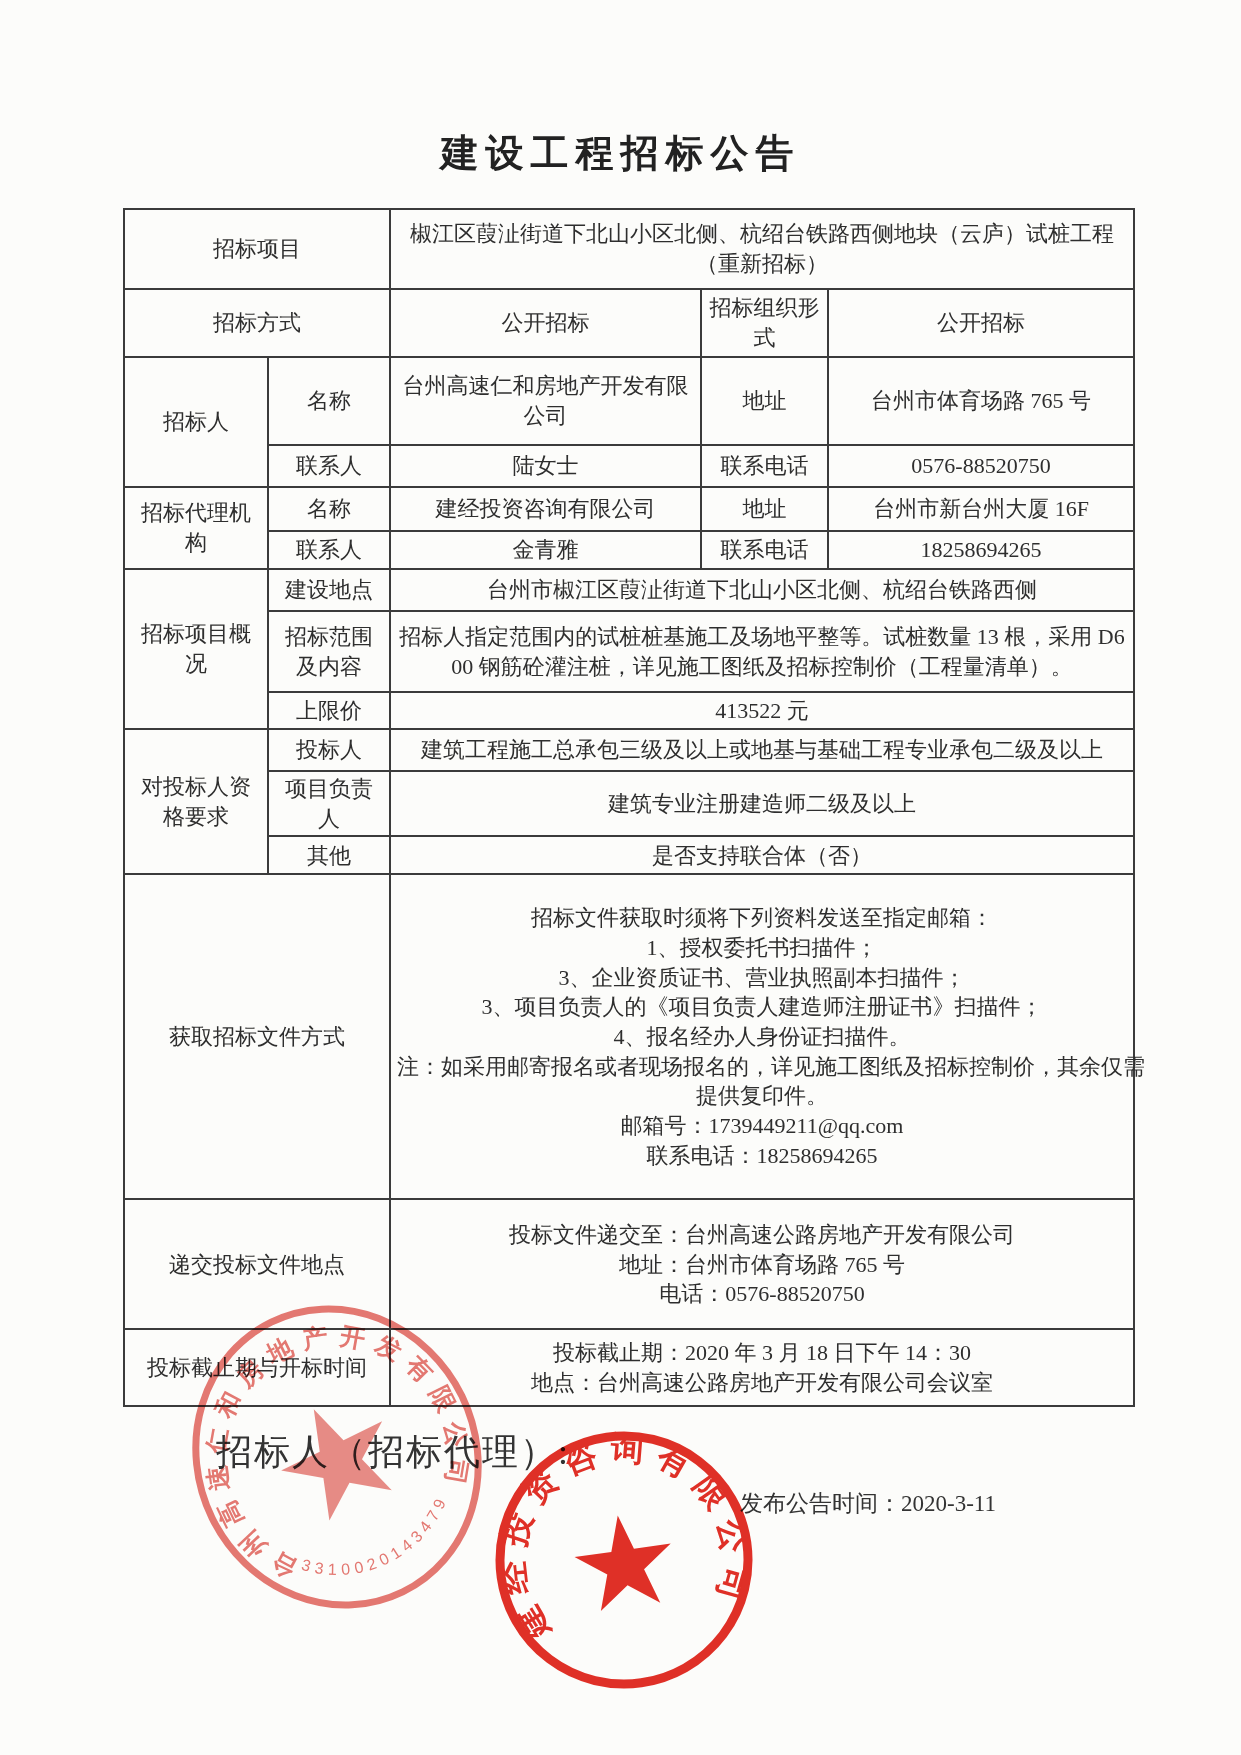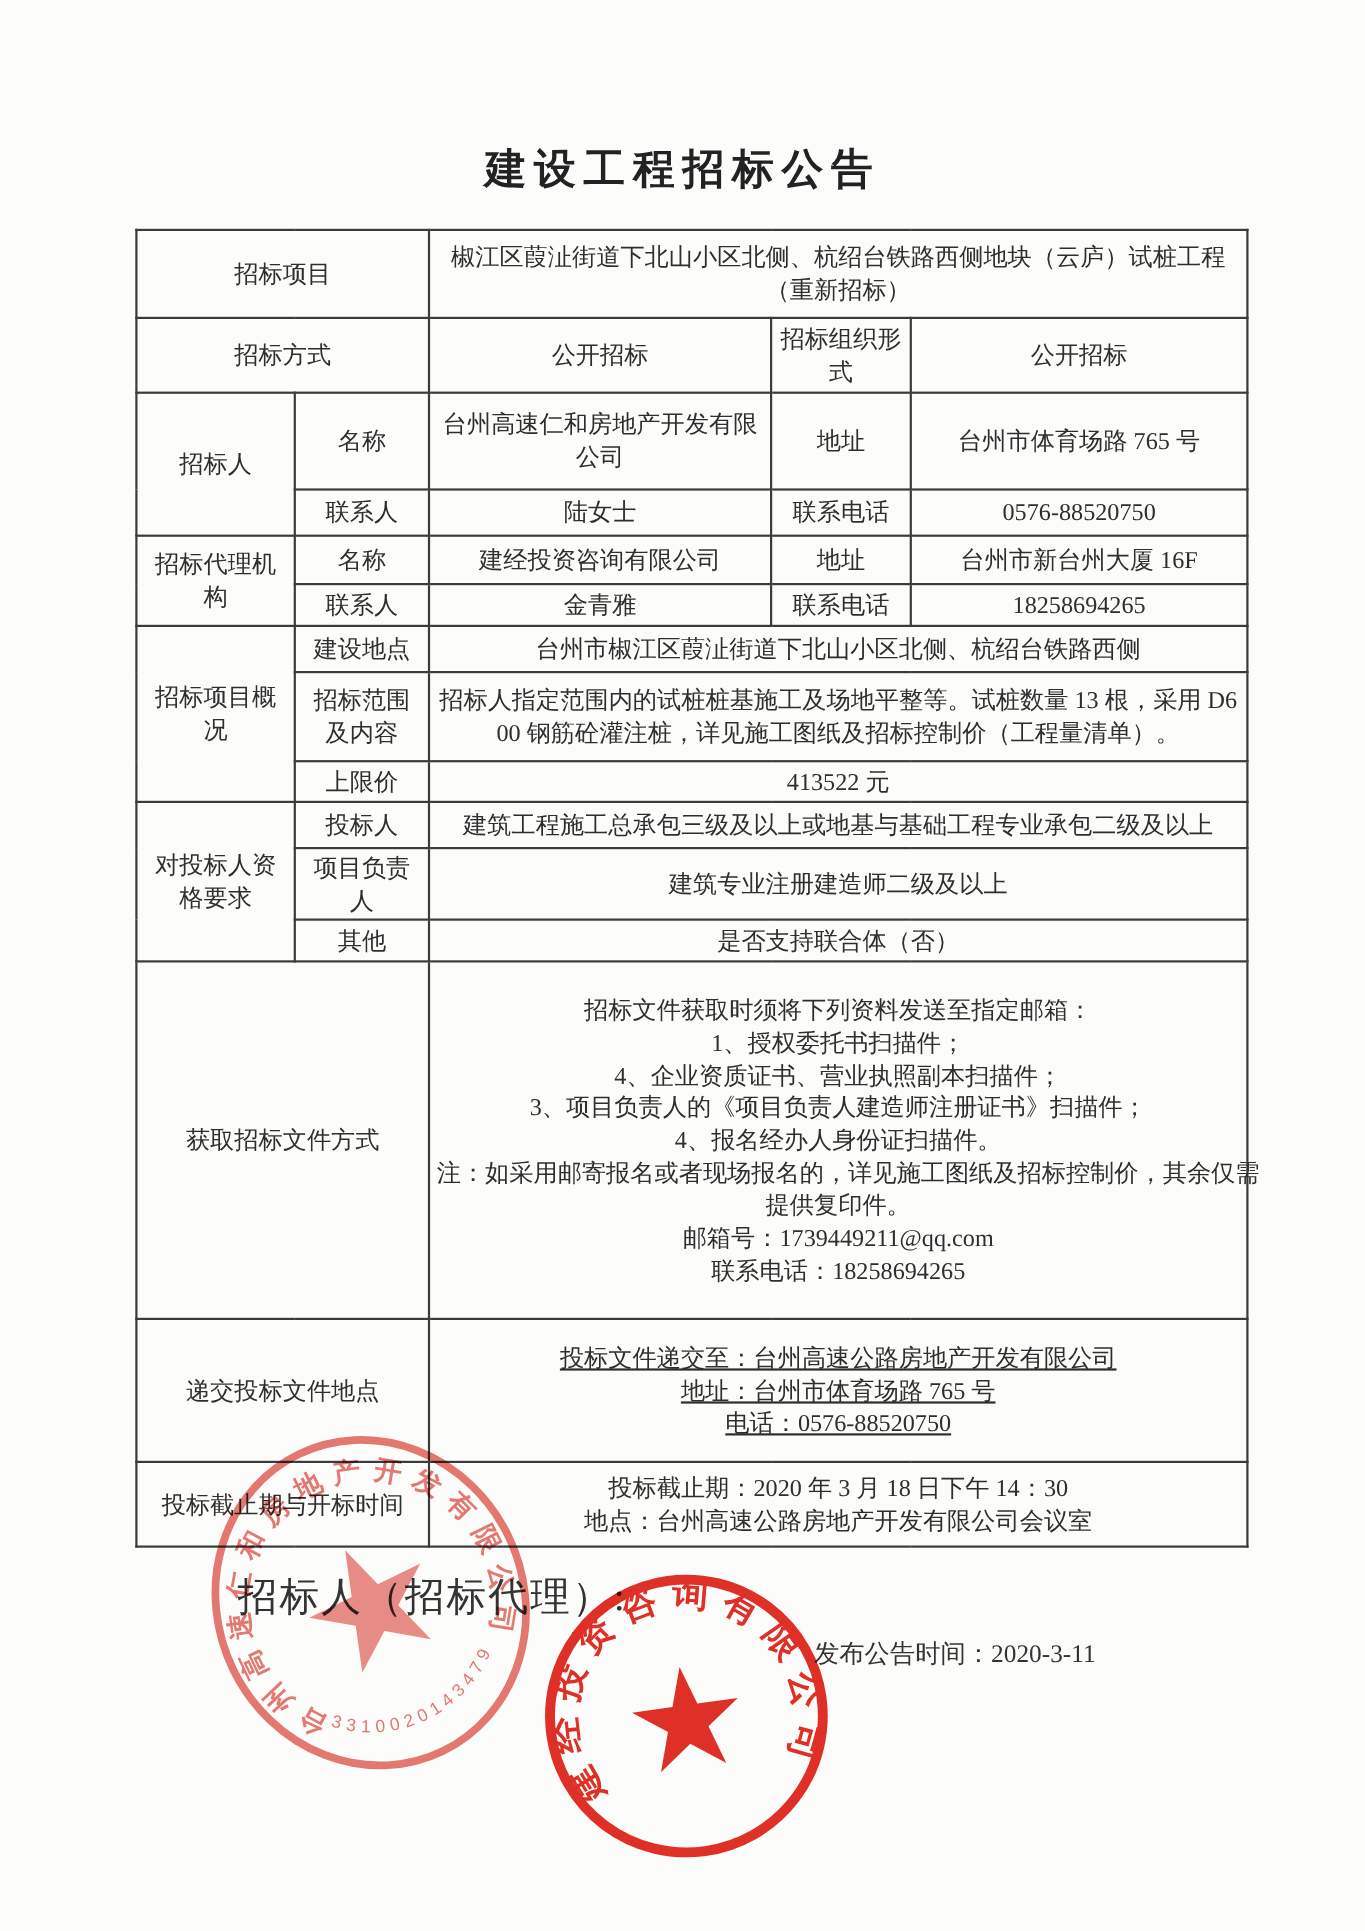--- a/index.html
+++ b/index.html
@@ -31,21 +31,21 @@
   tr.r9{height:37px}tr.r10{height:42px}tr.r11{height:60px}tr.r12{height:38px}
   tr.r13{height:325px}tr.r14{height:130px}tr.r15{height:77px}
   td.lab-narrow{padding:2px 20px;}     
   td.lab-col2{padding:2px 10px;}       
   td.lab-org{padding:2px 14px;}        
   td.left-block{
     text-align:left;vertical-align:top;
     padding:10px 10px 6px 14px;line-height:33px;
   }
   td.left-block .ln{white-space:nowrap;}
-  td.submit-block{line-height:35px;padding-top:14px;text-decoration:underline;}
+  td.submit-block{line-height:35px;padding-top:14px;}
   td.deadline-block{line-height:31px;padding-top:8px;}
   .sig-line{
     position:absolute;left:216px;top:1428px;
     font-size:36px;color:#333;letter-spacing:2px;
   }
   .publish-line{
     position:absolute;left:740px;top:1488px;
     font-size:23px;color:#333;
   }
   .stamp{position:absolute;pointer-events:none;mix-blend-mode:multiply;}
@@ -127,21 +127,21 @@
   </tr>
   <tr class="r12">
     <td>其他</td>
     <td colspan="3">是否支持联合体（否）</td>
   </tr>
   <tr class="r13">
     <td colspan="2">获取招标文件方式</td>
     <td colspan="3" class="left-block">
       <div class="ln">招标文件获取时须将下列资料发送至指定邮箱：</div>
       <div class="ln">1、授权委托书扫描件；</div>
-      <div class="ln">4、企业资质证书、营业执照副本扫描件；</div>
+      <div class="ln">3、企业资质证书、营业执照副本扫描件；</div>
       <div class="ln">3、项目负责人的《项目负责人建造师注册证书》扫描件；</div>
       <div class="ln">4、报名经办人身份证扫描件。</div>
       <div class="ln">注：如采用邮寄报名或者现场报名的，详见施工图纸及招标控制价，其余仅需</div>
       <div class="ln">提供复印件。</div>
       <div class="ln">邮箱号：1739449211@qq.com</div>
       <div class="ln">联系电话：18258694265</div>
     </td>
   </tr>
   <tr class="r14">
     <td colspan="2">递交投标文件地点</td>

